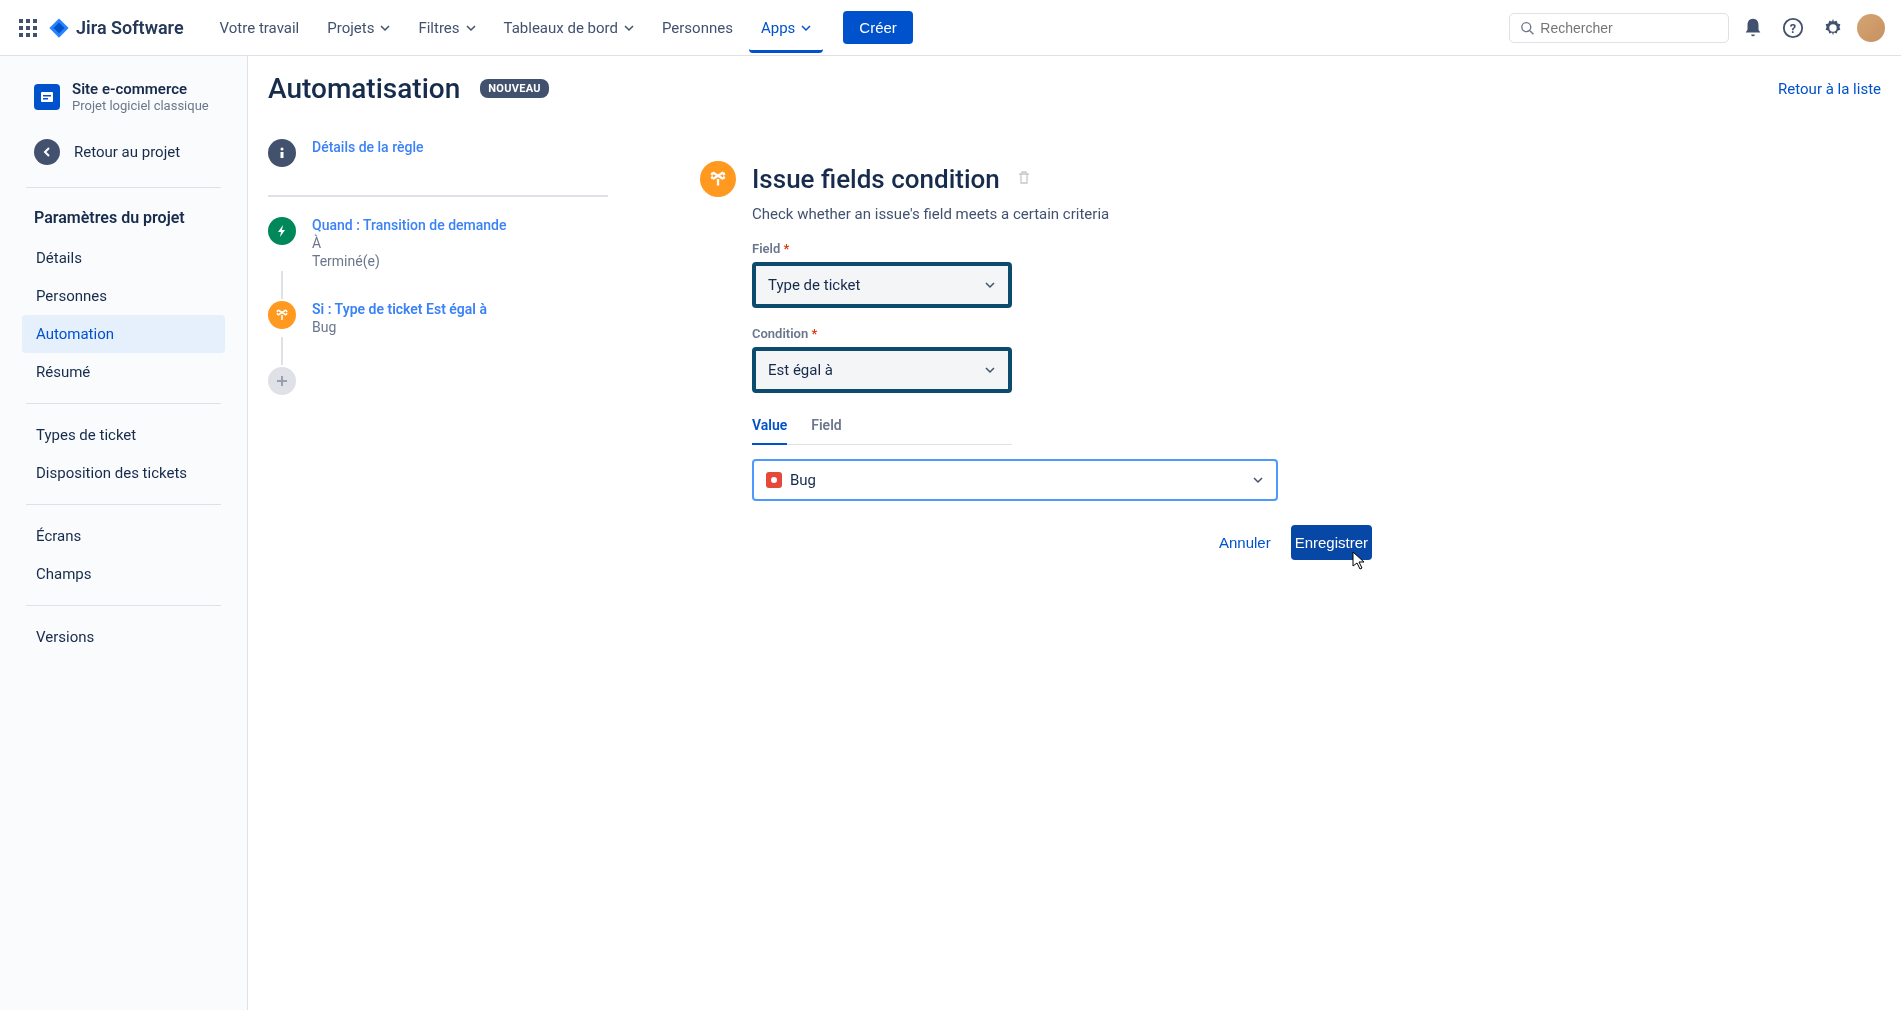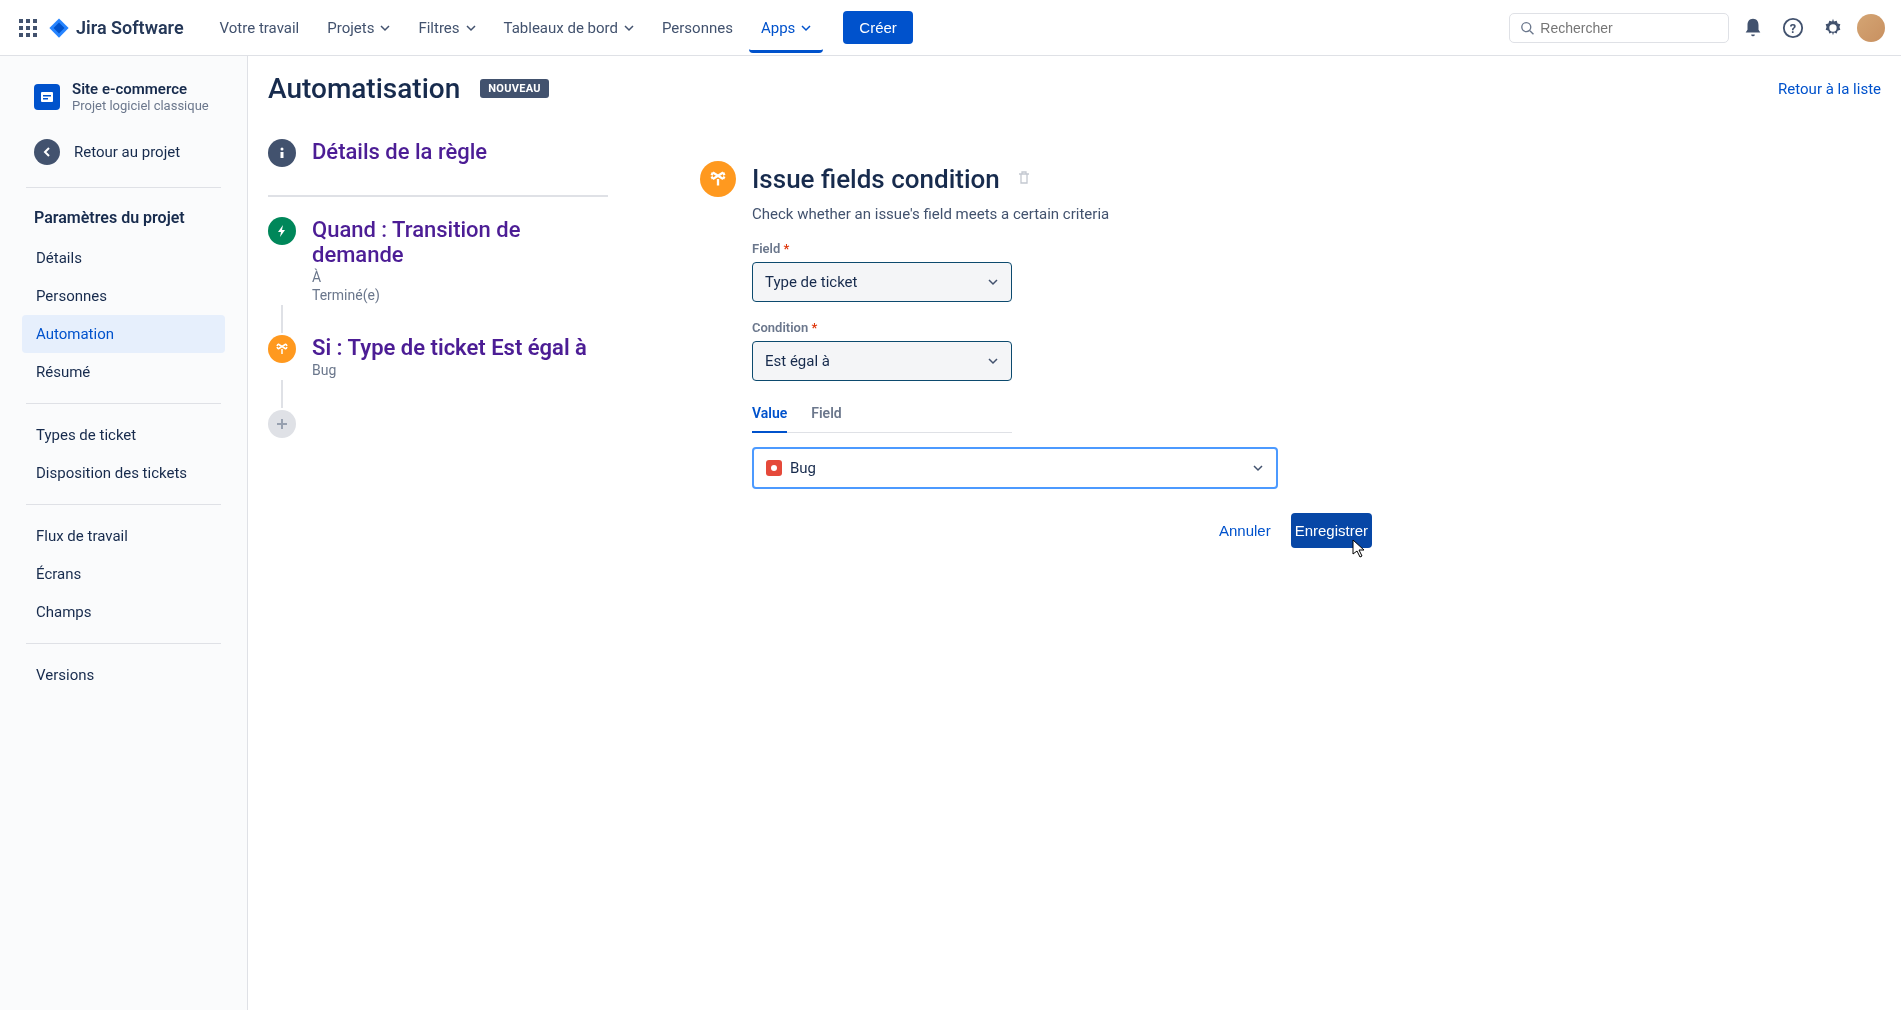--- a/index.html
+++ b/index.html
@@ -32,52 +32,52 @@
 .back-circle { width: 26px; height: 26px; border-radius: 50%; background: #42526E; display: flex; align-items: center; justify-content: center; }
 .sidebar-divider { border: none; border-top: 1px solid #dfe1e6; margin: 12px 4px; }
 .sidebar-heading { font-size: 16px; font-weight: 600; padding: 8px 12px 12px; color: #172B4D; }
 .sidebar-item { padding: 10px 14px; font-size: 15px; color: #172B4D; cursor: pointer; border-radius: 4px; }
 .sidebar-item.selected { background: #e6effc; color: #0052CC; }
 
 
 .content { flex: 1; padding: 16px 20px; overflow-y: auto; }
 .content-header { display: flex; align-items: center; margin-bottom: 24px; }
 .page-title { font-size: 28px; font-weight: 500; color: #172B4D; margin-right: 20px; }
-.badge { background: #42526E; color: #fff; font-size: 11px; font-weight: 700; padding: 3px 8px; border-radius: 3px; letter-spacing: 0.3px; }
+.badge { background: #42526E; color: #fff; font-size: 11px; font-weight: 700; padding: 3px 8px; border-radius: 8px; letter-spacing: 0.3px; }
 .content-header-spacer { flex: 1; }
 .return-link { color: #0052CC; font-size: 15px; cursor: pointer; }
 
 
 .automation-body { display: flex; gap: 32px; }
 .rule-col { width: 340px; }
 .rule-step { display: flex; gap: 16px; padding: 10px 0; }
 .step-icon { width: 28px; height: 28px; border-radius: 50%; display: flex; align-items: center; justify-content: center; flex-shrink: 0; }
 .step-icon.info { background: #42526E; }
 .step-icon.trigger { background: #00875A; }
 .step-icon.condition { background: #FF991F; }
 .step-icon.add { background: #dfe1e6; }
 .step-content { flex: 1; }
-.step-title { font-size: 22px; font-weight: 500; color: #4c1d95; }
+.step-title { font-size: 14px; font-weight: 500; color: #3b82f6; }
 .step-title.bold { font-weight: 600; }
 .step-sub { font-size: 14px; color: #6B778C; margin-top: 2px; }
 .step-add { font-size: 17px; color: #6B778C; }
 .rule-line { width: 2px; height: 28px; background: #dfe1e6; margin-left: 13px; margin-top: -8px; margin-bottom: -8px; }
 .rule-divider { border: none; border-top: 2px solid #dfe1e6; margin: 18px 0 10px; }
 
 
 .detail-col { flex: 1; max-width: 760px; padding-top: 32px; padding-left: 60px; }
 .detail-header { display: flex; align-items: center; gap: 16px; margin-bottom: 8px; }
 .detail-icon { width: 36px; height: 36px; border-radius: 50%; background: #FF991F; display: flex; align-items: center; justify-content: center; }
 .detail-title { font-size: 26px; font-weight: 500; color: #172B4D; }
 .trash-icon { opacity: 0.4; cursor: pointer; }
 .detail-desc { font-size: 15px; color: #42526E; margin-left: 52px; margin-bottom: 18px; }
 .form-body { margin-left: 52px; max-width: 530px; }
 .form-label { font-size: 13px; font-weight: 600; color: #6B778C; margin-bottom: 6px; }
 .req-star { color: #DE350B; }
-.select-box { width: 260px; background: #f4f5f7; border: 1px solid #0c4a6e; border-radius: 4px; padding: 10px 12px; display: flex; align-items: center; justify-content: space-between; margin-bottom: 18px; cursor: pointer; font-size: 15px; }
+.select-box { width: 260px; background: #f4f5f7; border: 4px solid #0c4a6e; border-radius: 4px; padding: 10px 12px; display: flex; align-items: center; justify-content: space-between; margin-bottom: 18px; cursor: pointer; font-size: 15px; }
 .tabs { display: flex; gap: 24px; border-bottom: 1px solid #dfe1e6; margin-bottom: 14px; width: 260px; }
 .tab { padding: 6px 0 10px; font-size: 14px; font-weight: 600; color: #6B778C; cursor: pointer; }
 .tab.active { color: #0052CC; border-bottom: 2px solid #0052CC; margin-bottom: -1px; }
 .value-box { width: 526px; border: 2px solid #4C9AFF; border-radius: 4px; padding: 10px 12px; display: flex; align-items: center; justify-content: space-between; font-size: 15px; cursor: pointer; }
 .bug-chip { display: flex; align-items: center; gap: 8px; }
 .bug-square { width: 16px; height: 16px; background: #E5493A; border-radius: 3px; display: flex; align-items: center; justify-content: center; }
 .bug-dot { width: 6px; height: 6px; background: #fff; border-radius: 50%; }
 .form-actions { display: flex; justify-content: flex-end; gap: 8px; margin-top: 24px; width: 672px; }
 .btn-cancel { background: transparent; border: none; color: #0052CC; font-size: 15px; padding: 8px 12px; cursor: pointer; font-weight: 500; }
 .btn-save { background: #0747A6; color: #fff; border: none; padding: 9px 4px; font-size: 15px; border-radius: 4px; cursor: pointer; font-weight: 500; }
@@ -196,21 +196,20 @@
     <hr class="sidebar-divider">
     <div class="sidebar-heading">Paramètres du projet</div>
     <div class="sidebar-item">Détails</div>
     <div class="sidebar-item">Personnes</div>
     <div class="sidebar-item selected">Automation</div>
     <div class="sidebar-item">Résumé</div>
     <hr class="sidebar-divider">
     <div class="sidebar-item">Types de ticket</div>
     <div class="sidebar-item">Disposition des tickets</div>
     <hr class="sidebar-divider">
-    <div class="sidebar-item">Flux de travail</div>
     <div class="sidebar-item">Écrans</div>
     <div class="sidebar-item">Champs</div>
     <hr class="sidebar-divider">
     <div class="sidebar-item">Versions</div>
   </div>
 
   <div class="content">
     <div class="content-header">
       <div class="page-title">Automatisation</div>
       <div class="badge">NOUVEAU</div>

